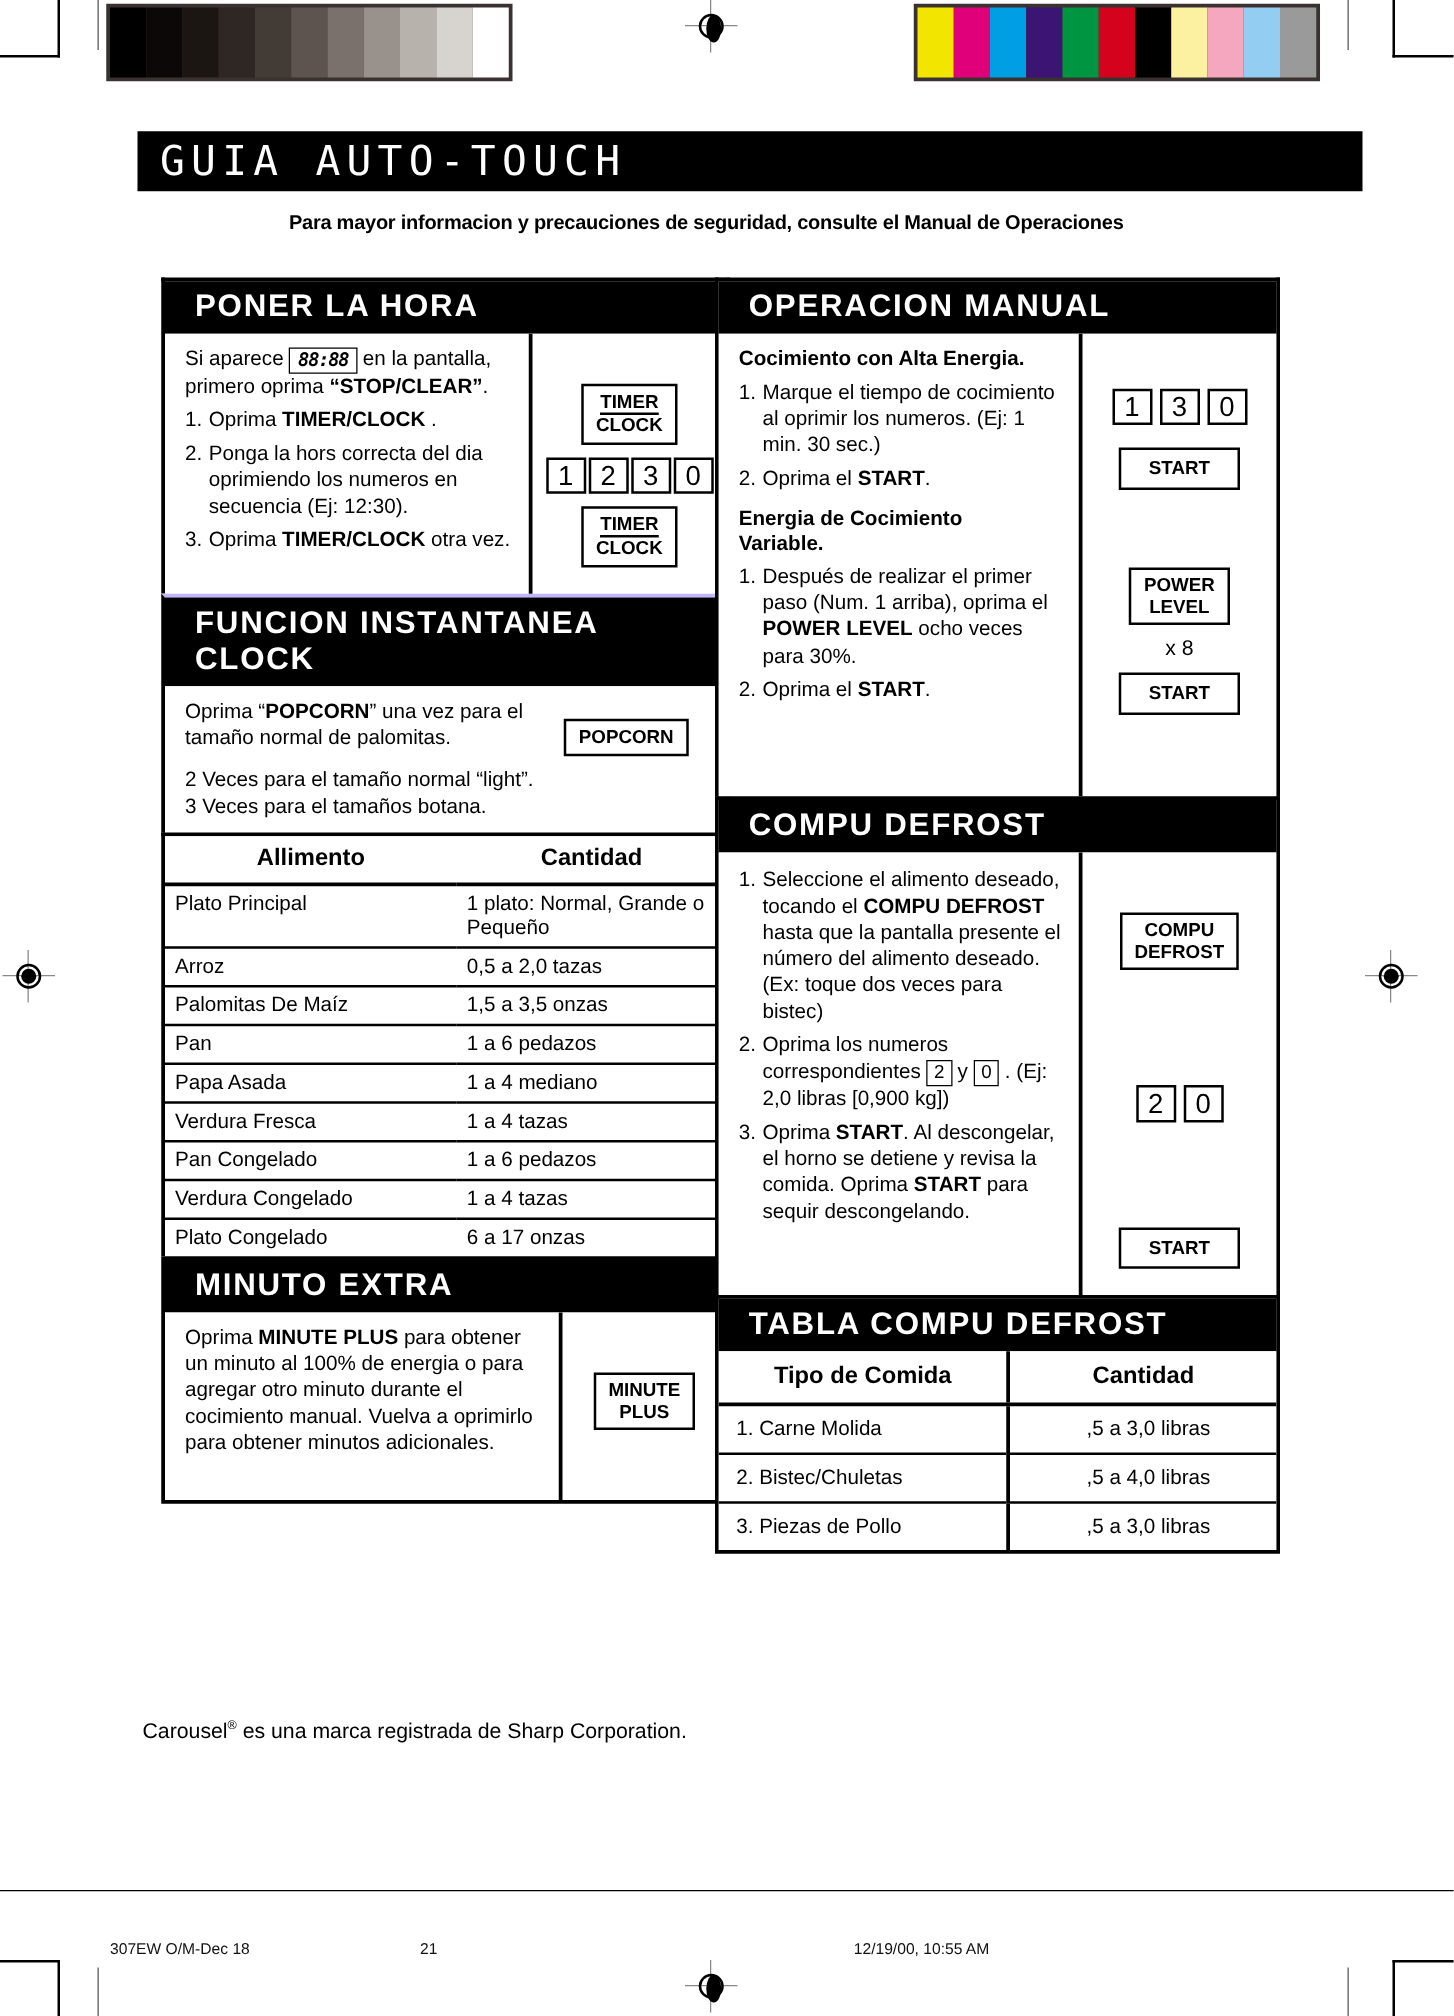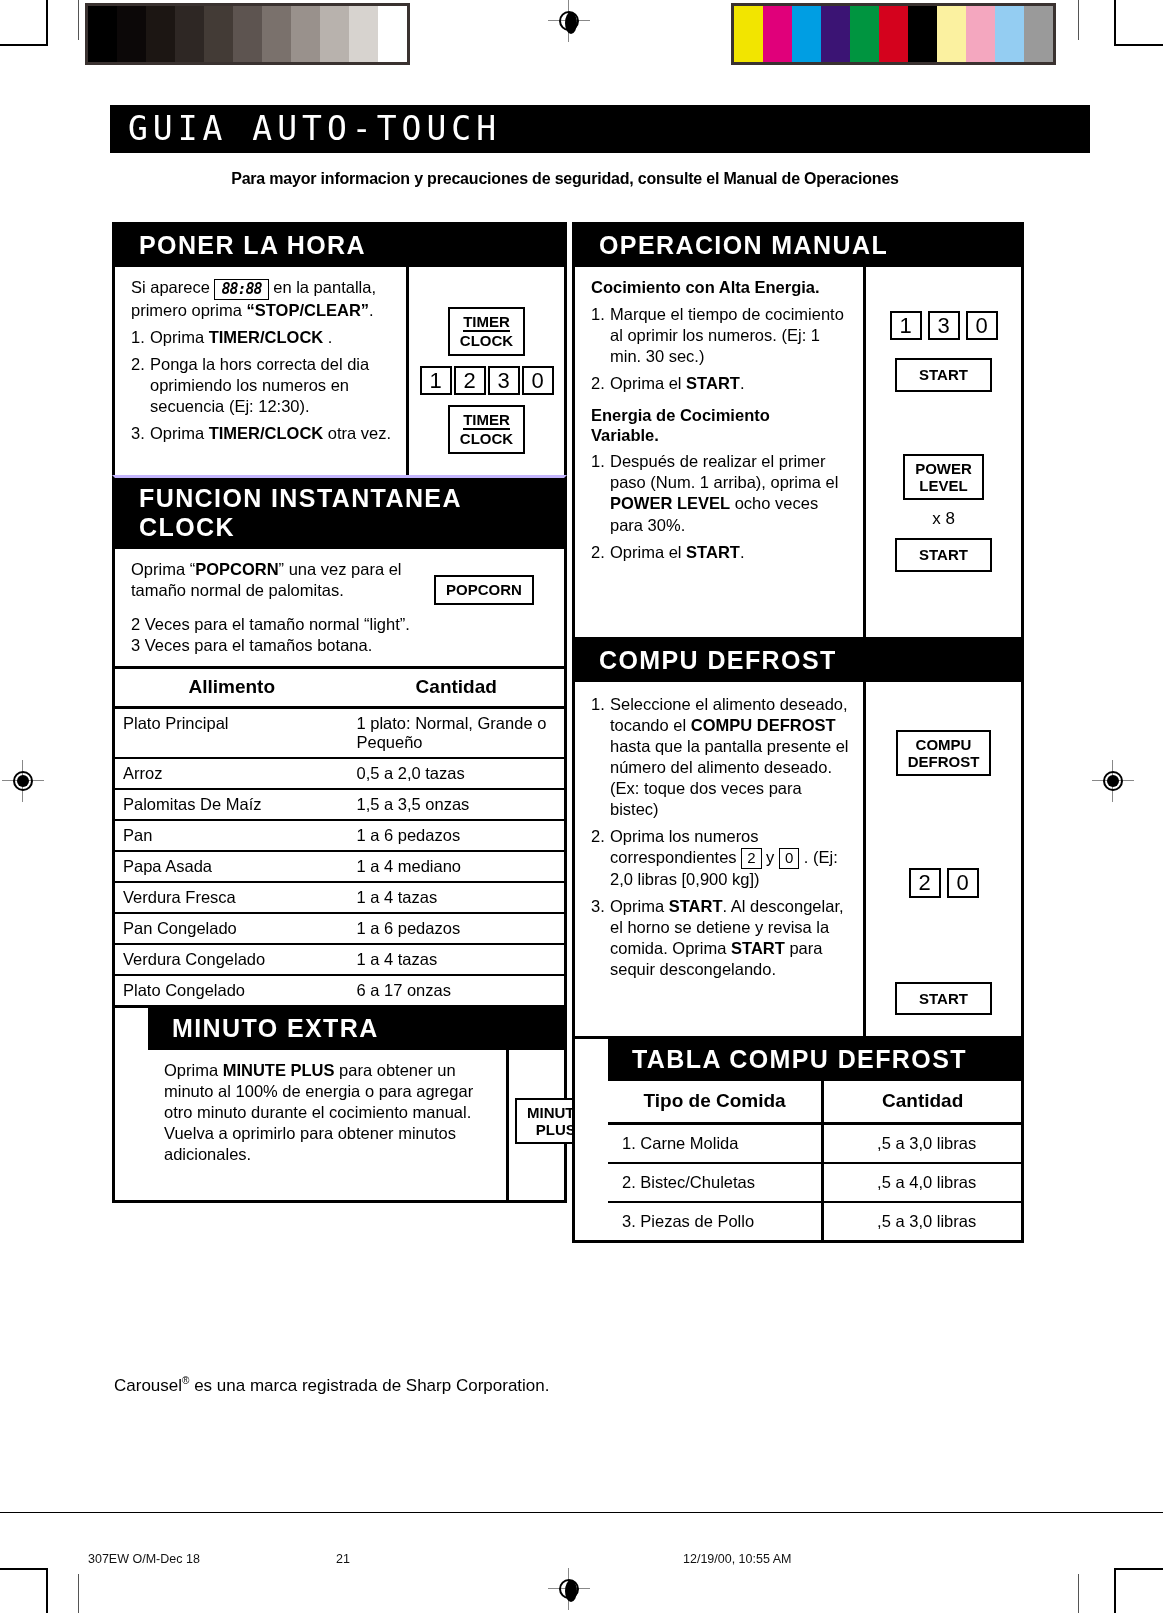--- a/index.html
+++ b/index.html
@@ -83,25 +83,25 @@
     left: 110px; top: 170px;
     width: 910px;
     text-align: center;
     font-size: 16px;
     font-weight: bold;
     letter-spacing: -0.2px;
   }
 
   
   .col { position: absolute; }
-  .col-left  { left: 112px;  top: 222px; width: 455px; }
+  .col-left  { left: 129px;  top: 222px; width: 455px; }
   .col-right { left: 572px;  top: 222px; width: 452px; }
 
   .sec { border: 3px solid #000; border-bottom: none; background:#fff; }
-  .sec.last { border-bottom: 3px solid #000; padding-left: 33px; }
+  .sec.last { border-bottom: 3px solid #000; }
 
   .sec-head {
     background: #000;
     color: #fff;
     font-size: 25px;
     font-weight: bold;
     letter-spacing: 1.4px;
     padding: 6px 0 7px 24px;
     line-height: 1.15;
   }
@@ -418,21 +418,21 @@
               <td class="c1">Plato Congelado</td>
               <td class="c2">6 a 17 onzas</td>
             </tr>
           </tbody>
       </table>
     </div>
 
     <div class="sec last" style="border-top:3px solid #000;">
       <div class="sec-head">MINUTO EXTRA</div>
       <div class="sec-body" style="min-height:150px;">
-        <div class="body-text" style="width:361px;flex:none;">
+        <div class="body-text" style="width:318px;flex:none;">
           Oprima <b>MINUTE PLUS</b> para obtener un minuto al 100% de energia o para agregar otro minuto durante el cocimiento manual. Vuelva a oprimirlo para obtener minutos adicionales.
         </div>
         <div class="body-keys" style="padding-top:48px;">
           <span class="key">
             <span>MINUTE</span><br>
             <span>PLUS</span>
           </span>
         </div>
       </div>
     </div>

